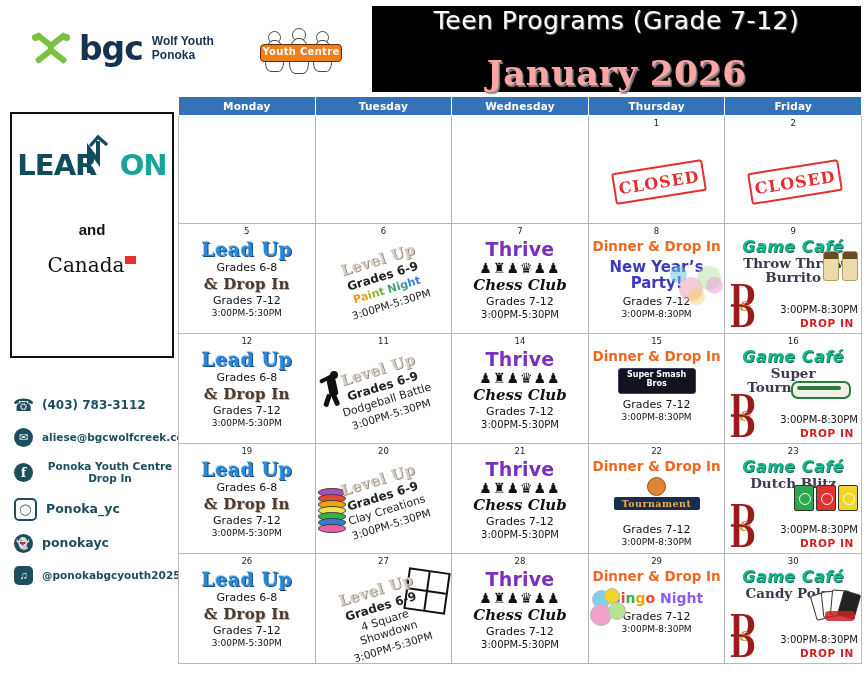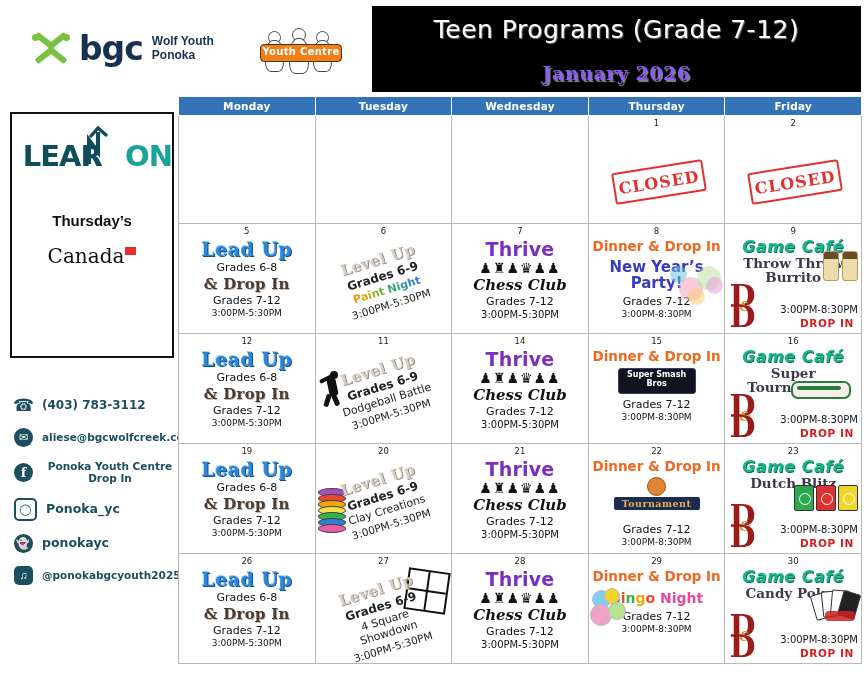--- a/index.html
+++ b/index.html
@@ -27,27 +27,27 @@
   .yc-logo{position:absolute;left:252px;top:28px;width:96px;height:46px;}
   .yc-band{position:absolute;left:8px;top:16px;width:80px;height:16px;background:#f07f1a;border:1.5px solid #5a3008;border-radius:4px;
            color:#fff;font-size:10px;font-weight:bold;text-align:center;line-height:14px;letter-spacing:.3px;font-family:"DejaVu Sans", sans-serif;}
   .yc-fig{position:absolute;background:#fff;border:1.5px solid #4a4a4a;border-radius:46% 46% 30% 30%;}
   .yc-head{position:absolute;background:#fff;border:1.5px solid #4a4a4a;border-radius:50%;}
 
   .title-box{position:absolute;left:372px;top:6px;width:489px;height:86px;background:#000;
              display:flex;flex-direction:column;align-items:center;justify-content:center;}
   .title-1{color:#fff;font-size:25px;font-family:"DejaVu Sans", sans-serif;letter-spacing:.5px;
            text-shadow:1px 1px 1px #777;}
-  .title-2{color:#8b5cf6;font-size:19px;font-weight:bold;font-family:"DejaVu Serif", serif;
+  .title-2{color:#fca5a5;font-size:34px;font-weight:bold;font-family:"DejaVu Serif", serif;
            letter-spacing:.5px;margin-top:18px;text-shadow:1.5px 1.5px 1px #888;}
 
   
   .sidebar{position:absolute;left:0;top:96px;width:178px;height:582px;}
   .learnon-box{position:absolute;left:10px;top:16px;width:160px;height:242px;background:#fff;border:2px solid #111;}
-  .lo-logo{margin-top:25px;text-align:right;position:relative;height:44px;}
+  .lo-logo{margin-top:34px;text-align:center;position:relative;height:44px;}
   .lo-text{font-size:29px;font-weight:bold;font-family:"DejaVu Sans", sans-serif;letter-spacing:-1px;}
   .lo-a{color:#0f4c5c;}
   .lo-b{color:#1aa39b;}
   .lo-arrow{position:absolute;left:50%;top:-13px;margin-left:-7px;width:26px;height:40px;}
   .lo-days{margin-top:28px;text-align:center;font-size:15px;font-weight:bold;line-height:1.28;color:#111;}
   .lo-time{text-align:center;font-size:14.5px;font-weight:bold;color:#111;margin-top:1px;}
   .canada{margin-top:14px;text-align:center;font-family:"DejaVu Serif", serif;font-size:20px;color:#111;position:relative;display:block;}
   .canada-flag{display:inline-block;width:11px;height:8px;background:#ea2d2d;position:relative;top:-8px;margin-left:1px;}
 
   .contacts{position:absolute;left:14px;top:300px;width:164px;}
@@ -116,21 +116,21 @@
          color:#fff;font-size:8px;font-weight:bold;text-align:center;line-height:1.1;
          padding-top:2px;box-sizing:border-box;font-family:"DejaVu Sans", sans-serif;
          border:1px solid #3a3f6b;}
   .tourn{margin:3px auto 0;width:86px;text-align:center;}
   .tourn-ball{width:17px;height:17px;border-radius:50%;background:#e08436;border:1px solid #9a5410;margin:0 auto;}
   .tourn-band{background:#1b2c52;color:#e8b04b;font-size:9.5px;font-weight:bold;letter-spacing:.5px;
               border-radius:2px;margin-top:1px;padding:1px 0;font-family:"DejaVu Serif", serif;}
   .tourn-star{color:#fff;font-size:8px;}
   .bingo{text-align:center;margin-top:6px;font-size:14px;font-weight:bold;font-family:"DejaVu Sans", sans-serif;}
   .bingo .b1{color:#2f7fd1;} .bingo .b2{color:#e8482f;} .bingo .b3{color:#35b34a;}
-  .bingo .b4{color:#f0a500;} .bingo .b5{color:#e8482f;} .bingo .bn{color:#ec4899;}
+  .bingo .b4{color:#f0a500;} .bingo .b5{color:#e8482f;} .bingo .bn{color:#8b5cf6;}
 
   
   .gamecafe{font-size:16px;font-weight:bold;font-style:italic;color:#18b58b;text-align:center;
             font-family:"DejaVu Sans", sans-serif;letter-spacing:.5px;margin-top:1px;
             text-shadow:0.7px 0.7px 0 #0a6b52;}
   .gc-act{font-size:13.5px;font-weight:bold;color:#3a3a4a;text-align:center;line-height:1.05;
           font-family:"DejaVu Serif", serif;}
   .dnd{position:absolute;left:4px;bottom:2px;font-size:30px;font-weight:bold;color:#9b1b1b;
        font-family:"DejaVu Serif", serif;line-height:.82;text-align:center;}
   .dnd .amp{font-size:13px;color:#c79a2e;display:block;margin:-7px 0 -7px 6px;}
@@ -212,21 +212,21 @@
 
     <div class="learnon-box">
       <div class="lo-logo">
         <svg class="lo-arrow" viewBox="0 0 26 40">
           <path d="M4 38 L4 14 L13 26 L13 6" stroke="#0f4c5c" stroke-width="4" fill="none"></path>
           <path d="M6 10 L13 2 L21 9" stroke="#0f4c5c" stroke-width="3.4" fill="none" stroke-linecap="round"></path>
         </svg>
         <span class="lo-text lo-a">LEAR</span><span class="lo-text lo-a" style="visibility:hidden">N</span><span class="lo-text lo-b">ON</span>
       </div>
       <div class="lo-days">
-        <div>Thursday’s</div>
+        <div>and</div>
       </div>
       <div class="canada"><span>Canada</span><span class="canada-flag"></span></div>
     </div>
 
     <div class="contacts">
       <div class="crow">
         <div class="cicon ph">☎</div>
         <div class="ctext phone">(403) 783-3112</div>
       </div>
       <div class="crow">

